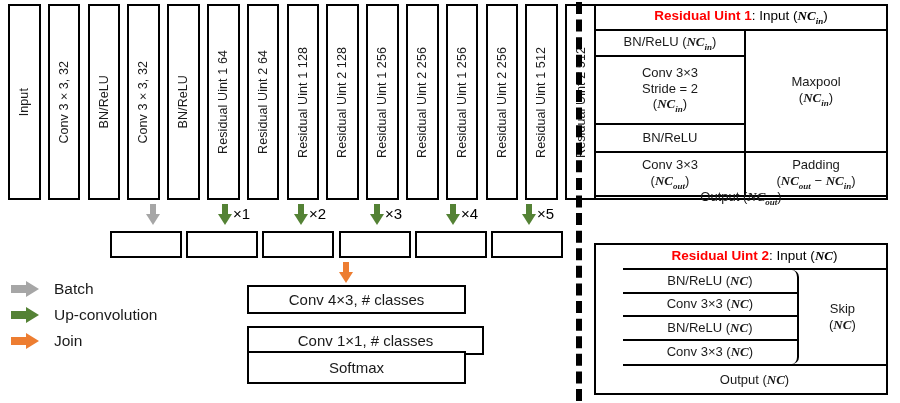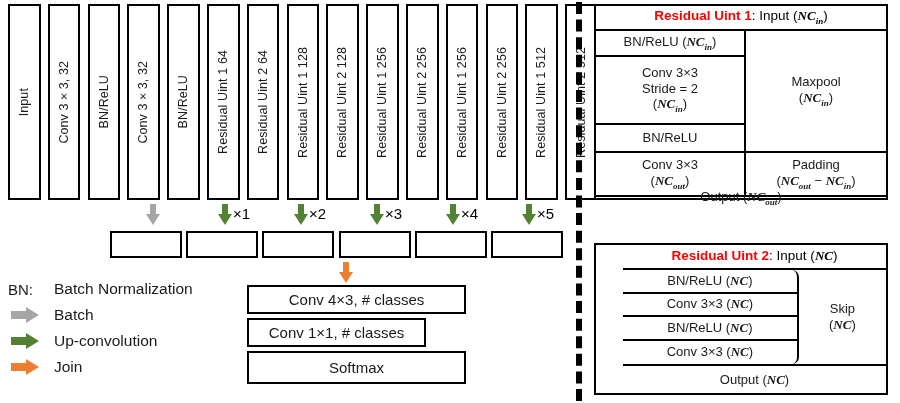--- a/index.html
+++ b/index.html
@@ -198,24 +198,20 @@
       <div class="hbox" style="left: 491px; top: 231px; width: 72px; height: 27px;"></div>
     </div>
 
   <div class="arrow-down" style="left:339px;top:262px;width:14px;height:22px;">
     <div class="shaft" style="background:#ED7D31;"></div>
     <div class="head" style="border-top:11px solid #ED7D31;"></div>
   </div>
 
   <div class="legend">
     <div class="legend-row">
-      <div class="legend-key">BN:</div>
-      <div class="legend-text">Batch Normalization</div>
-    </div>
-    <div class="legend-row">
       <div class="legend-key">
         <div class="r-arrow">
           <div class="rshaft" style="background:#a6a6a6;"></div>
           <div class="rhead" style="border-left:13px solid #a6a6a6;"></div>
         </div>
       </div>
       <div class="legend-text">Batch</div>
     </div>
     <div class="legend-row">
       <div class="legend-key">
@@ -231,21 +227,21 @@
         <div class="r-arrow">
           <div class="rshaft" style="background:#ED7D31;"></div>
           <div class="rhead" style="border-left:13px solid #ED7D31;"></div>
         </div>
       </div>
       <div class="legend-text">Join</div>
     </div>
   </div>
 
   <div class="sbox" style="left:247px;top:285px;width:219px;height:29px;">Conv 4×3, # classes</div>
-  <div class="sbox" style="left:247px;top:318px;width:179px;height:29px;">Conv 1×1, # classes</div>
+  <div class="sbox" style="left:247px;top:326px;width:237px;height:29px;">Conv 1×1, # classes</div>
   <div class="sbox" style="left:247px;top:351px;width:219px;height:33px;">Softmax</div>
 
   <div class="divider"></div>
 
   <div class="rtable" style="left:594px;top:4px;width:294px;height:196px;">
     <div class="trow title-row" style="height:25px;">
       <div class="tcell title-cell">
         <div class="nowrap"><span class="ru-name">Residual Uint 1</span><span class="ru-rest">: Input (<i class="m">NC<sub>in</sub></i>)</span></div>
       </div>
     </div>

